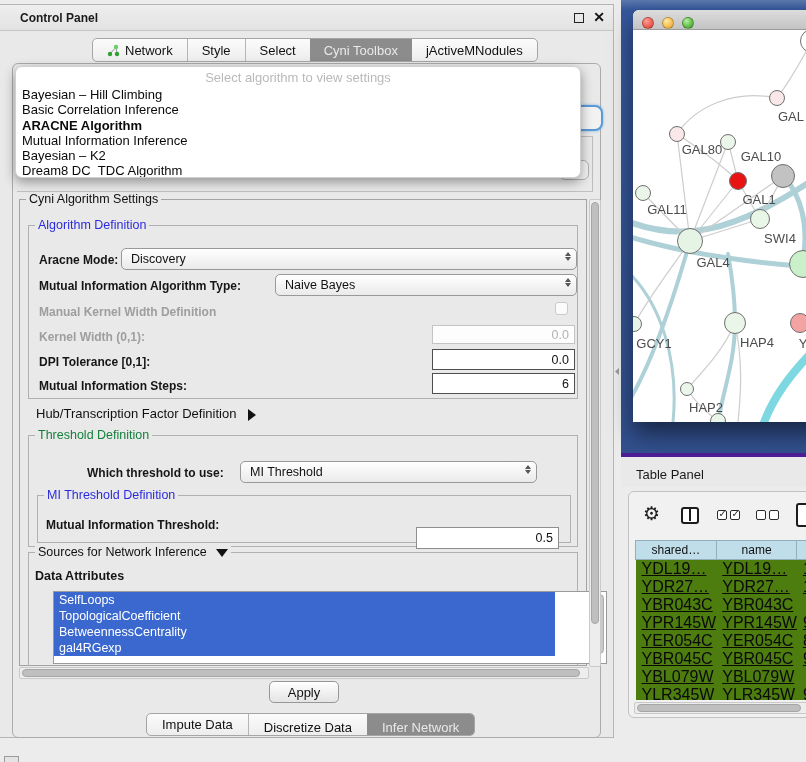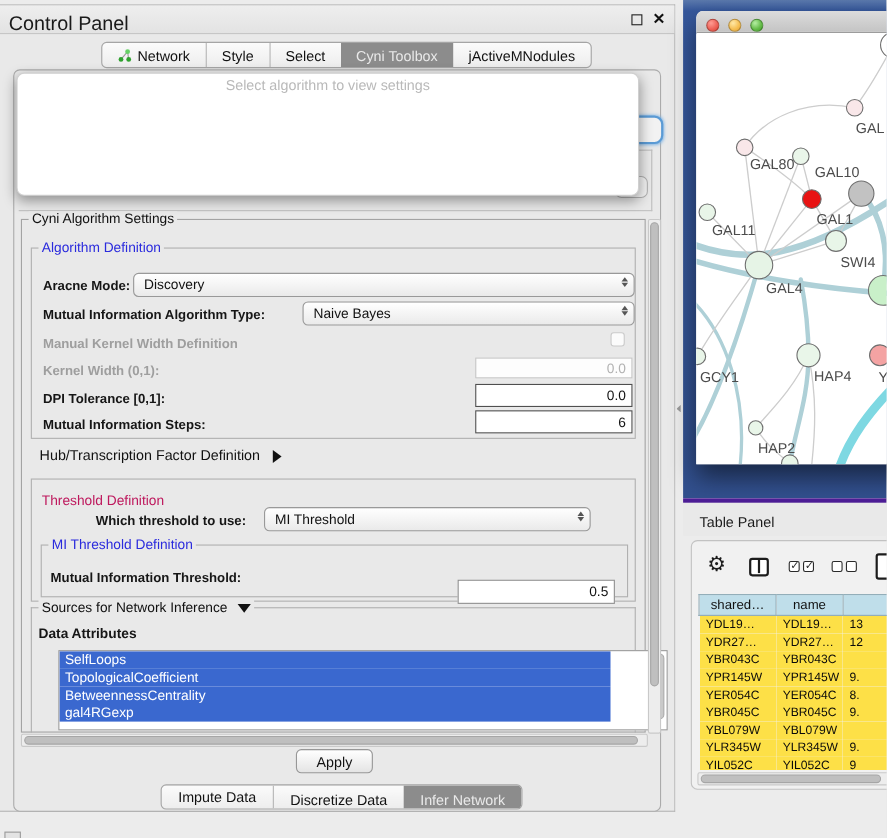--- a/index.html
+++ b/index.html
@@ -5,21 +5,21 @@
   * { margin:0; padding:0; box-sizing:border-box; }
   html,body { width:806px; height:762px; }
   body { font-family:"Liberation Sans", sans-serif; background:#ececec; position:relative; overflow:hidden; }
   .stage { position:absolute; left:0; top:0; width:806px; height:762px; overflow:hidden; }
 
   
   .cp-window { position:absolute; left:0; top:4px; width:614px; height:734px;
     background:#e9e9e9; border:1px solid #b5b5b5; border-left:none; }
   .cp-titlebar { position:absolute; left:0; top:0; width:100%; height:26px;
     background:linear-gradient(#eeeeee,#e3e3e3); border-bottom:1px solid #c6c6c6; }
-  .cp-title { position:absolute; left:8px; top:6px; font-size:18px; color:#1a1a1a; }
+  .cp-title { position:absolute; left:20px; top:6px; font-size:12px; color:#1a1a1a;font-weight:bold; }
   .float-btn { position:absolute; right:29px; top:8px; width:10px; height:10px; border:1.5px solid #222; }
   .close-btn { position:absolute; right:8px; top:4px; font-size:14px; font-weight:bold; color:#111; }
 
   
   .tabstrip { position:absolute; left:92px; top:33px; height:24px; display:flex; align-items:stretch;
     border:1px solid #a5a5a5; border-radius:5px; overflow:hidden; background:linear-gradient(#fbfbfb,#ededed); }
   .tab { display:flex; align-items:center; gap:5px; padding:0 14px; font-size:13px; color:#111; position:relative; }
   .tab + .tab { border-left:1px solid #b5b5b5; }
   .tab.selected { background:#8c8c8c; color:#e9e9e9; border-left:none; }
   .tab.selected + .tab { border-left:none; }
@@ -41,21 +41,21 @@
   .popup { position:absolute; left:2px; top:2px; width:566px; height:112px; background:#fff;
     border:1px solid #d0d0d0; border-radius:7px; box-shadow:0 4px 12px rgba(0,0,0,.38); z-index:50; overflow:hidden; }
   .popup-header { text-align:center; color:#b9b9b9; font-size:13px; padding-top:3px; height:20px; }
   .popup-item { font-size:13px; color:#0a0a0a; padding:0 0 0 6px; height:15.3px; line-height:15.3px; white-space:nowrap; }
   .popup-item.selected { font-weight:bold; }
 
   
   .groupbox { position:absolute; border:1px solid #a3a3a3; background:transparent; }
   .groupbox > .gtitle { position:absolute; top:-8px; left:6px; background:#e9e9e9; padding:0 3px;
     font-size:12.5px; white-space:nowrap; }
-  .gtitle.blue { color:#2b2bdd; } .gtitle.green { color:#be185d;margin-top:20px; } .gtitle.black { color:#111; }
+  .gtitle.blue { color:#2b2bdd; } .gtitle.green { color:#15803d; } .gtitle.black { color:#111; }
 
   .lbl { position:absolute; font-size:12px; font-weight:bold; color:#161616; white-space:nowrap; }
   .lbl.dis { color:#9e9e9e; }
   .combo { position:absolute; height:22px; border:1px solid #999; border-radius:5px;
     background:linear-gradient(#ffffff,#eaeaea); font-size:12.5px; color:#111;
     display:flex; align-items:center; padding-left:9px; }
   .combo .stepper { position:absolute; right:5px; top:3px; display:flex; flex-direction:column; gap:1px; }
   .combo .stepper i { width:0; height:0; border-left:3.5px solid transparent; border-right:3.5px solid transparent; }
   .combo .stepper i.up { border-bottom:4px solid #555; }
   .combo .stepper i.dn { border-top:4px solid #555; }
@@ -125,22 +125,22 @@
   .cols-icon:before { content:""; position:absolute; left:5.5px; top:0; width:2.5px; height:12px; background:#1c1c1c; }
   .cbpair { position:absolute; top:18px; display:flex; gap:3px; }
   .cb { width:10px; height:10px; border:1.5px solid #2a2a2a; border-radius:2px; position:relative; background:#fff; }
   .cb.on:before { content:"✓"; position:absolute; left:0.5px; top:-3px; font-size:10px; color:#2a2a2a; }
   .doc-icon { position:absolute; left:167px; top:11px; width:22px; height:24px; border:2.5px solid #1c1c1c;
     border-radius:3px; background:#fff; }
 
   table.datatable { position:absolute; left:6px; top:48px; border-collapse:collapse; table-layout:fixed; }
   table.datatable th { background:#bfdeea; border:1px solid #93aeb9; font-size:12px; font-weight:normal;
     color:#111; height:19px; text-align:center; overflow:hidden; white-space:nowrap; }
-  table.datatable td { font-size:11px; color:#0a0a0a; height:16px; padding:0 0 0 6px;
-    overflow:hidden; white-space:nowrap; background:#fde047; }
+  table.datatable td { font-size:16px; color:#0a0a0a; height:16px; padding:0 0 0 6px;
+    overflow:hidden; white-space:nowrap; background:#4d7c0f;text-decoration:underline; }
   .tbl-clip { position:absolute; left:0; top:48px; width:180px; height:160px; overflow:hidden; }
   .tbl-clip table { position:relative; left:6px; top:0; }
 
   .mini-icon { position:absolute; left:4px; top:756px; width:15px; height:12px; border:1.5px solid #9a9a9a; background:#e3e3e3; }
 </style>
 </head>
 <body>
 
 <div class="stage">
 
@@ -178,20 +178,28 @@
 
     <div class="content-panel">
 
       <div class="frag-combo-focus"></div>
       <div class="frag-group-line"></div>
       <div class="frag-combo-gray"></div>
       <div class="frag-group-bottom"></div>
 
       <div class="popup">
         <div class="popup-header">Select algorithm to view settings</div>
+        <div id="dropdown-list">
+            <div class="popup-item">Bayesian – Hill Climbing</div>
+            <div class="popup-item">Basic Correlation Inference</div>
+            <div class="popup-item selected">ARACNE Algorithm</div>
+            <div class="popup-item">Mutual Information Inference</div>
+            <div class="popup-item">Bayesian – K2</div>
+            <div class="popup-item">Dream8 DC_TDC Algorithm</div>
+          </div>
       </div>
 
       <div class="groupbox" style="left:6px; top:135px; width:568px; height:467px;">
         <span class="gtitle black">Cyni Algorithm Settings</span>
 
         <div class="groupbox" style="left:8px; top:25px; width:550px; height:174px; border-color:#b0b0b0;">
           <span class="gtitle blue">Algorithm Definition</span>
 
           <span class="lbl" style="left:10px; top:27px;">Aracne Mode:</span>
           <div class="combo" style="left:92px; top:22px; width:456px;">

